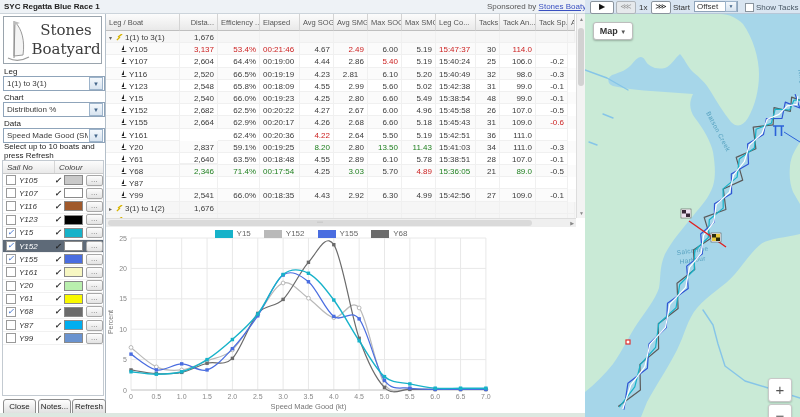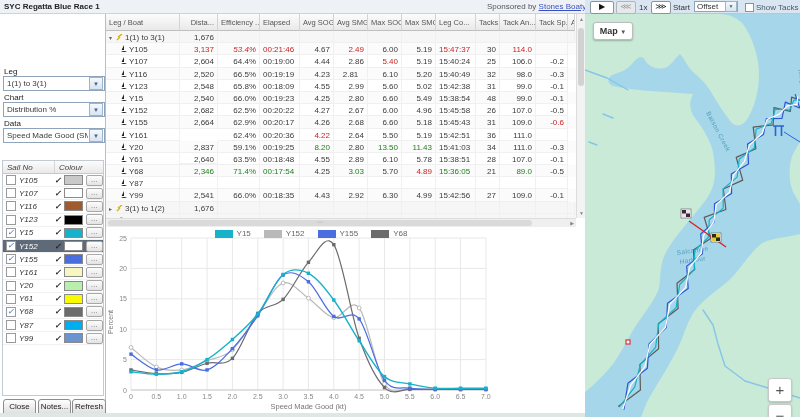--- a/index.html
+++ b/index.html
@@ -100,39 +100,52 @@
 <body>
 
 <div id="app">
 
   <div class="abs" id="topbar">
     <span class="abs" id="apptitle">SYC Regatta Blue Race 1</span>
     <span class="abs" id="sponsor"><span>Sponsored by </span><a href="#">Stones Boatyard</a></span>
   </div>
 
   <div class="abs" id="sidebar">
+    <div class="abs" id="logo">
+      <svg class="abs" style="left:2px;top:2px" width="24" height="44" viewBox="0 0 24 44">
+        <path d="M9,3 C16,10 19,22 17,36 L8,37 Z" fill="#f4f4f4" stroke="#9a9a9a" stroke-width="1"></path>
+        <line x1="8" y1="2" x2="8" y2="39" stroke="#8a8a8a" stroke-width="1"></line>
+        <path d="M8,2 L14,4 L8,6 Z" fill="#bbb"></path>
+        <path d="M2,39 Q12,44 23,38" fill="none" stroke="#9a9a9a" stroke-width="1.2"></path>
+      </svg>
+      <span class="logotext">
+        <span class="l1">Stones</span>
+        <span class="l2">Boatyard</span>
+      </span>
+    </div>
 
     <span class="sidelabel" style="top:53px">Leg</span>
     <div class="dropdown" style="top:62px">
       <span class="val">1(1) to 3(1)</span>
       <span class="arr">▼</span>
     </div>
 
     <span class="sidelabel" style="top:79px">Chart</span>
     <div class="dropdown" style="top:88px">
       <span class="val">Distribution %</span>
       <span class="arr">▼</span>
     </div>
 
     <span class="sidelabel" style="top:105px">Data</span>
     <div class="dropdown" style="top:114px">
       <span class="val">Speed Made Good (SMG)</span>
       <span class="arr">▼</span>
     </div>
 
+    <div class="abs" id="hint" style="top:128px">Select up to 10 boats and press Refresh</div>
 
     <div class="abs" id="boatgrid">
       <div id="bghead">
         <div class="c1">Sail No</div>
         <div class="c2">Colour</div>
       </div>
       <div id="boatrows">
           <div class="brow">
             <span class="cb"></span>
             <span class="sail">Y105</span>
@@ -264,21 +277,21 @@
           <div class="tcell" style="width: 24px;"></div>
           <div class="tcell" style="width: 36px;"></div>
           <div class="tcell" style="width: 32px;"></div>
           <div class="tcell" style="width: 6px;"></div>
         </div>
         <div class="trow">
           <div class="tcell al" style="width: 74px;"><svg class="boaticon" viewBox="0 0 6 8">
               <path d="M3,0 L3,5 L0.6,5 Z M0,6 Q3,8 6,6 L5.4,6 L0.6,6 Z" fill="#222"></path>
             </svg><span>Y105</span></div>
           <div class="tcell ar c-r" style="width: 38px;">3,137</div>
-          <div class="tcell ar c-r" style="width: 42px; font-style: italic;">53.4%</div>
+          <div class="tcell ar c-r" style="width: 42px;">53.4%</div>
           <div class="tcell al c-r" style="width: 40px;">00:21:46</div>
           <div class="tcell ar" style="width: 34px;">4.67</div>
           <div class="tcell ar c-r" style="width: 34px;">2.49</div>
           <div class="tcell ar" style="width: 34px;">6.00</div>
           <div class="tcell ar" style="width: 34px;">5.19</div>
           <div class="tcell al c-r" style="width: 40px;">15:47:37</div>
           <div class="tcell ar" style="width: 24px;">30</div>
           <div class="tcell ar c-r" style="width: 36px;">114.0</div>
           <div class="tcell ar" style="width: 32px;"></div>
         </div>

